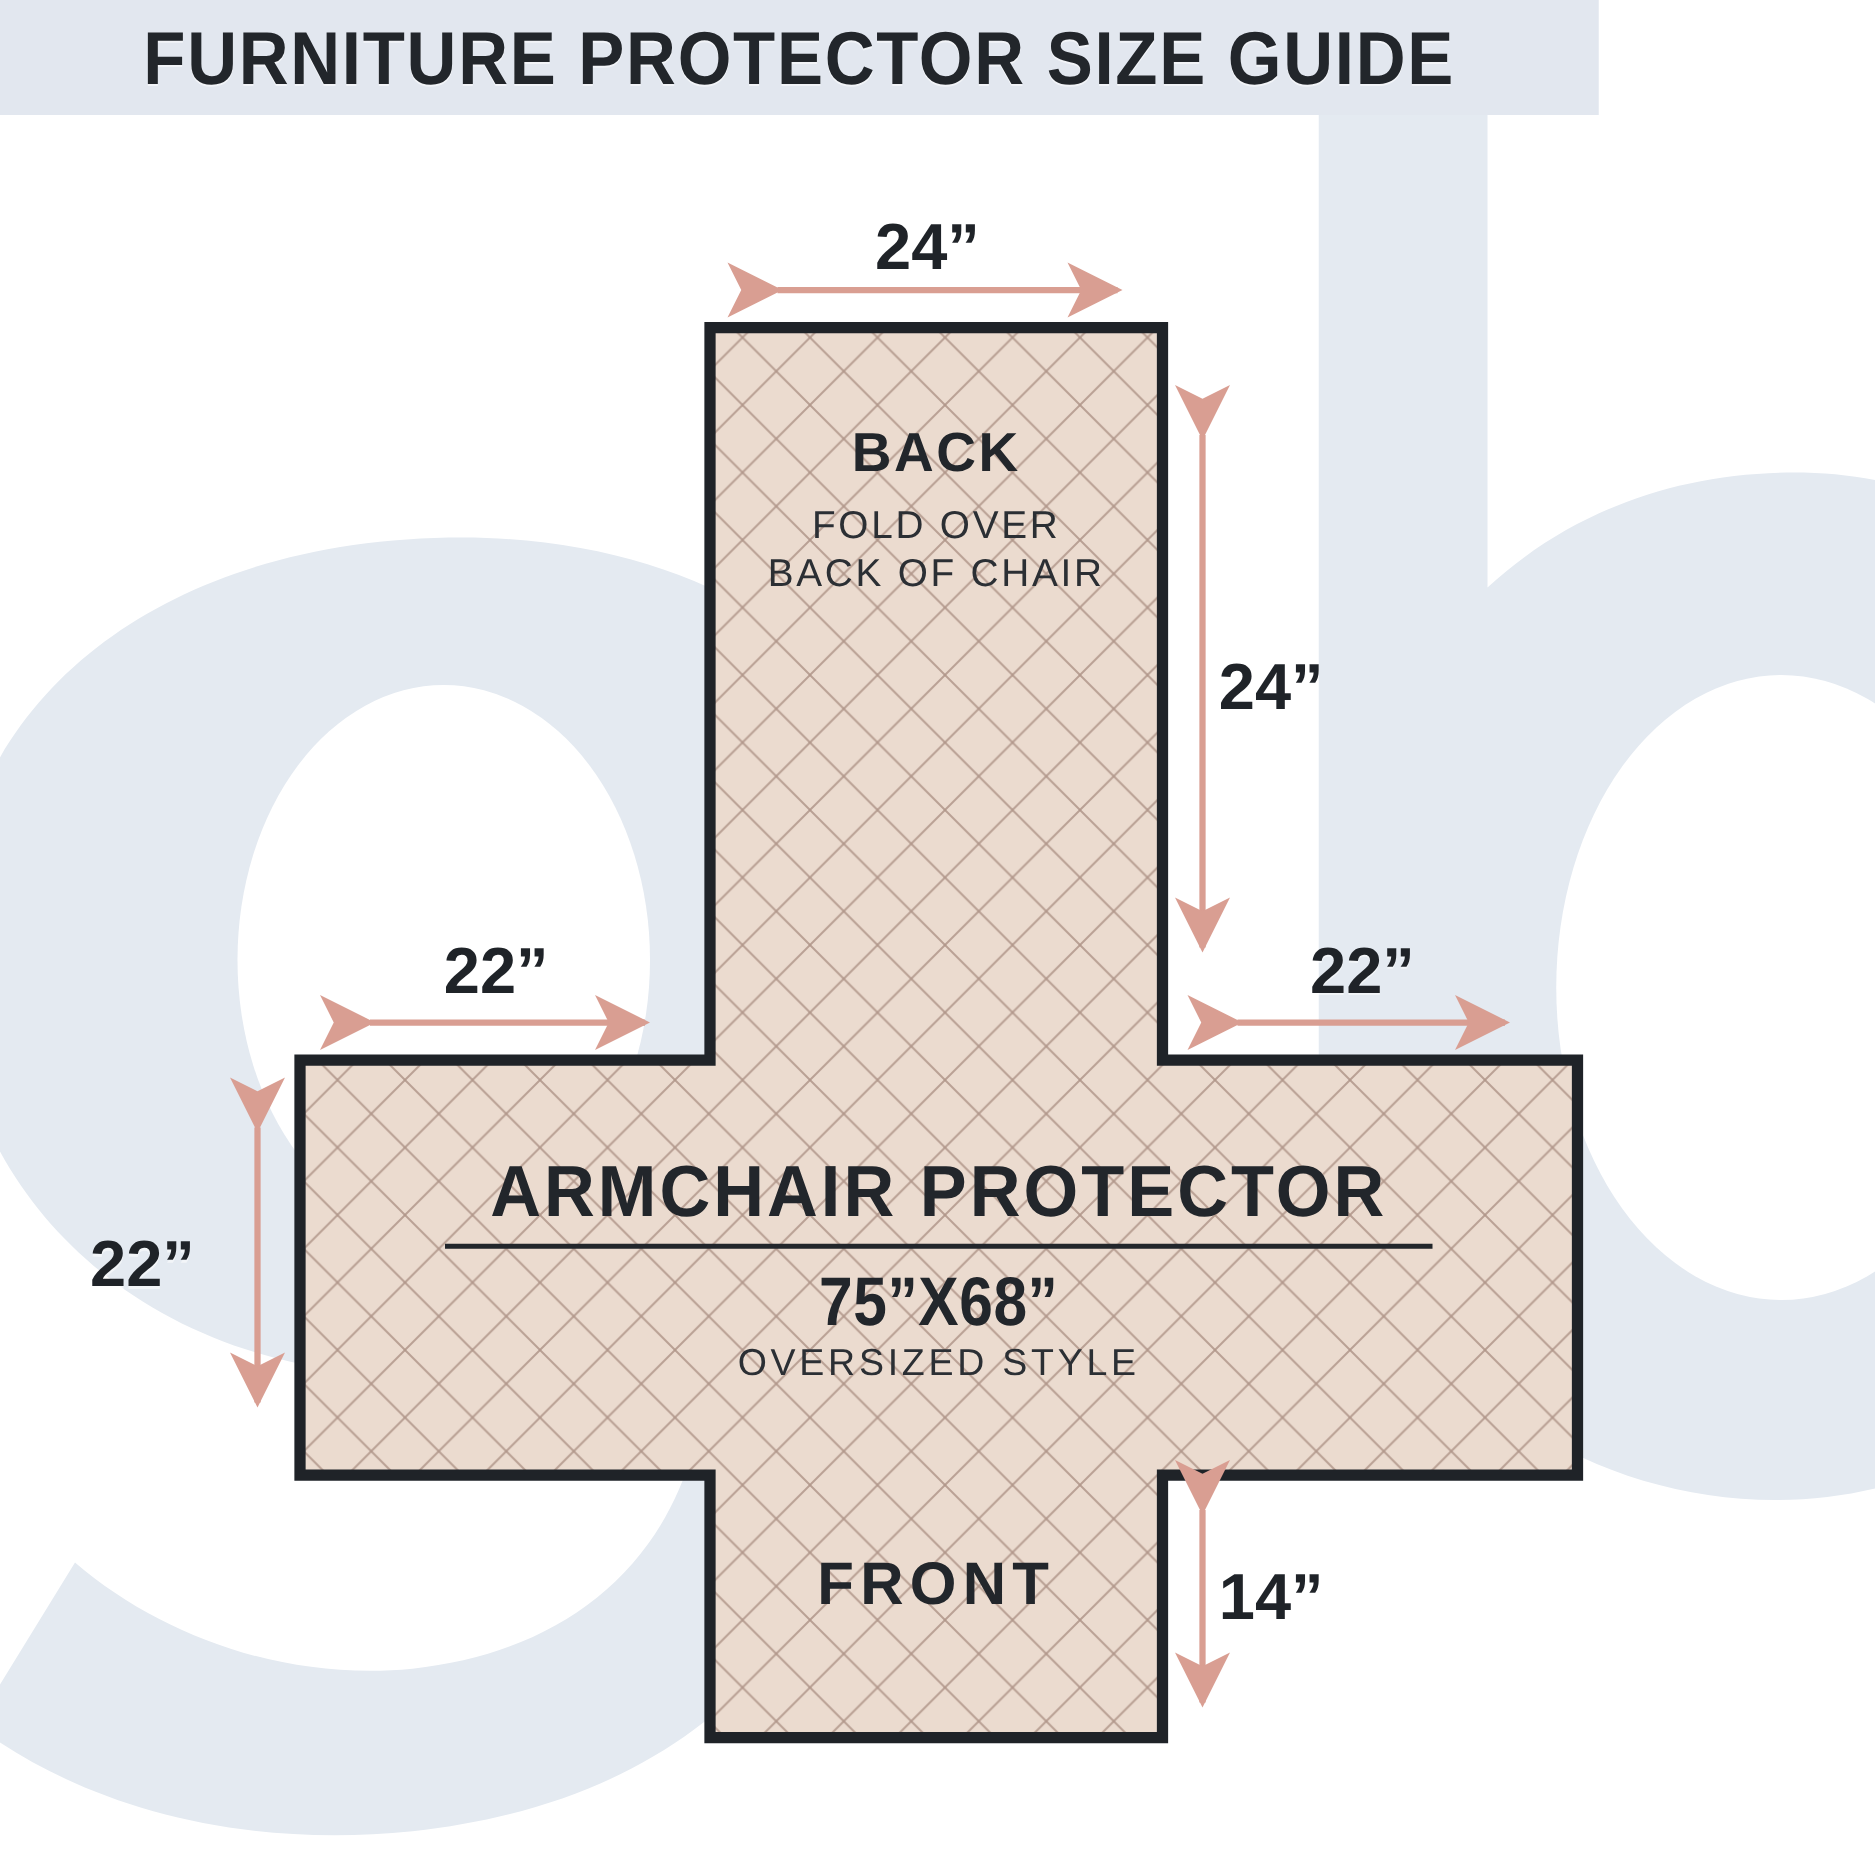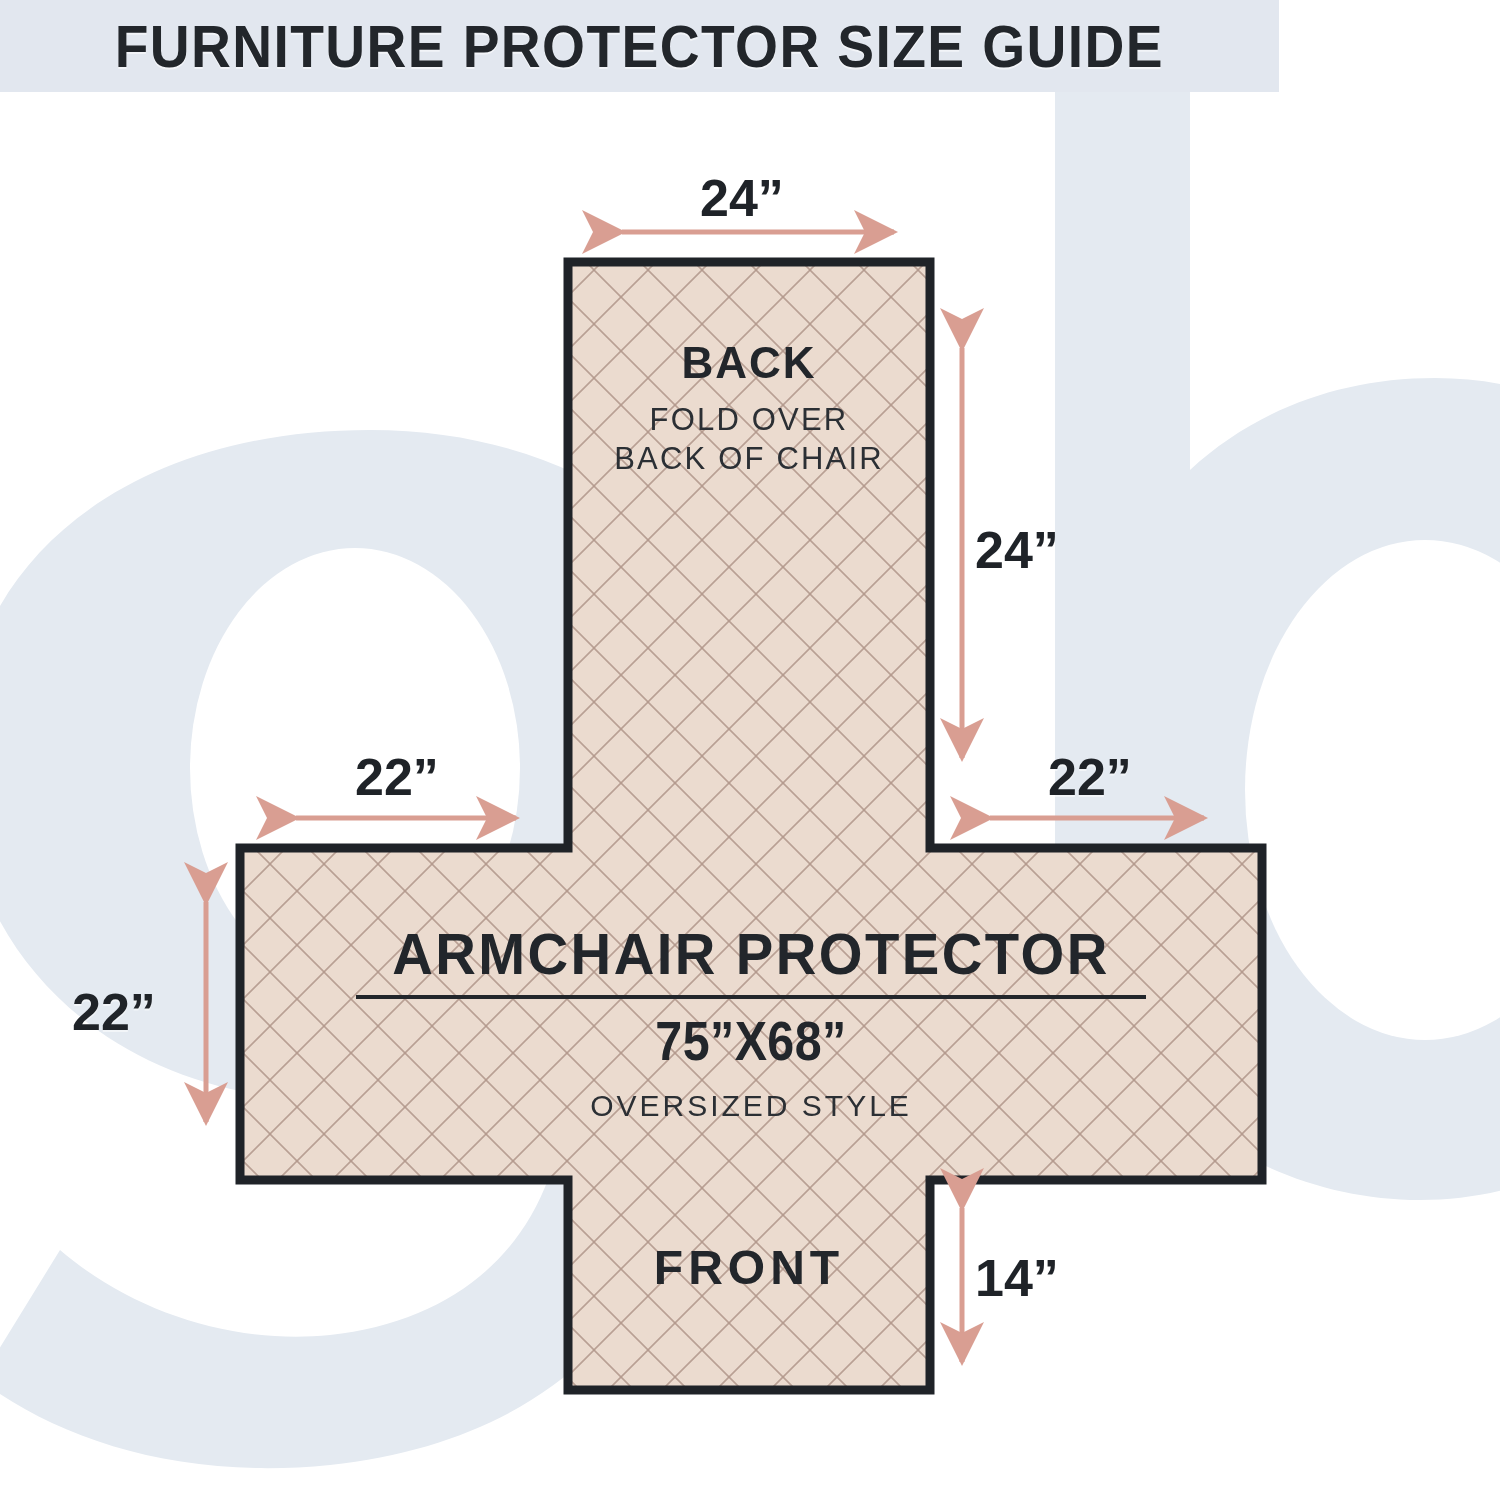--- a/index.html
+++ b/index.html
@@ -57,21 +57,21 @@
     color:#22262B; transform:scaleX(0.97);
   }
   #center-rule {
     height:4px; background:#22262B; margin:8px auto 10px auto; width:790px;
   }
   #center-size {
     font-size:55px; font-weight:bold; letter-spacing:0.5px;
     color:#22262B; transform:scaleX(0.88);
   }
   #center-style {
-    margin-top:16px;
+    margin-top:1px;
     font-size:30px; font-weight:300; letter-spacing:3px; color:#2B2F34;
   }
 
   #front-block { left:568px; top:1240px; width:362px; }
   #front-title {
     font-size:48px; font-weight:600; letter-spacing:5px; color:#22262B;
   }
 
   
   .dim-label {

